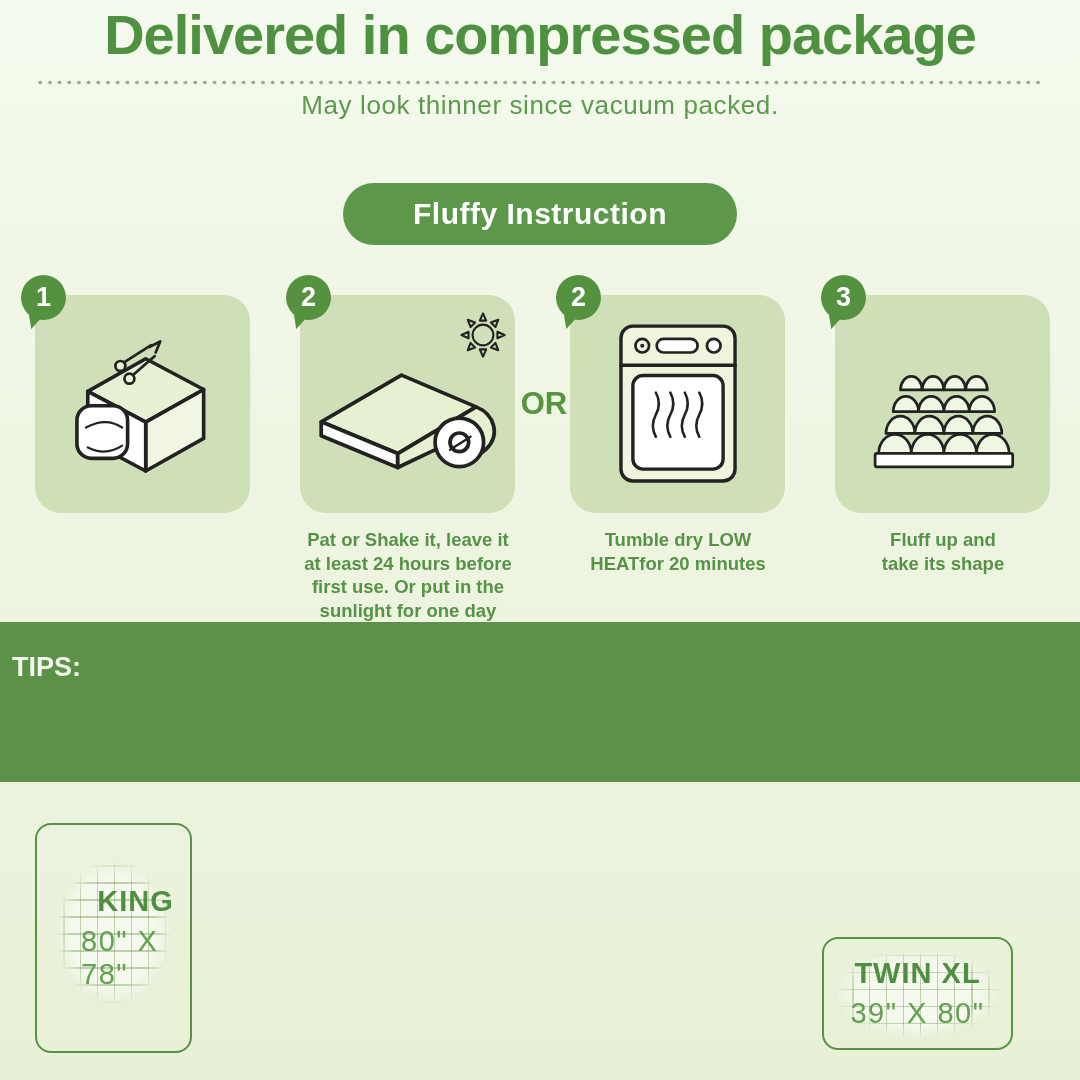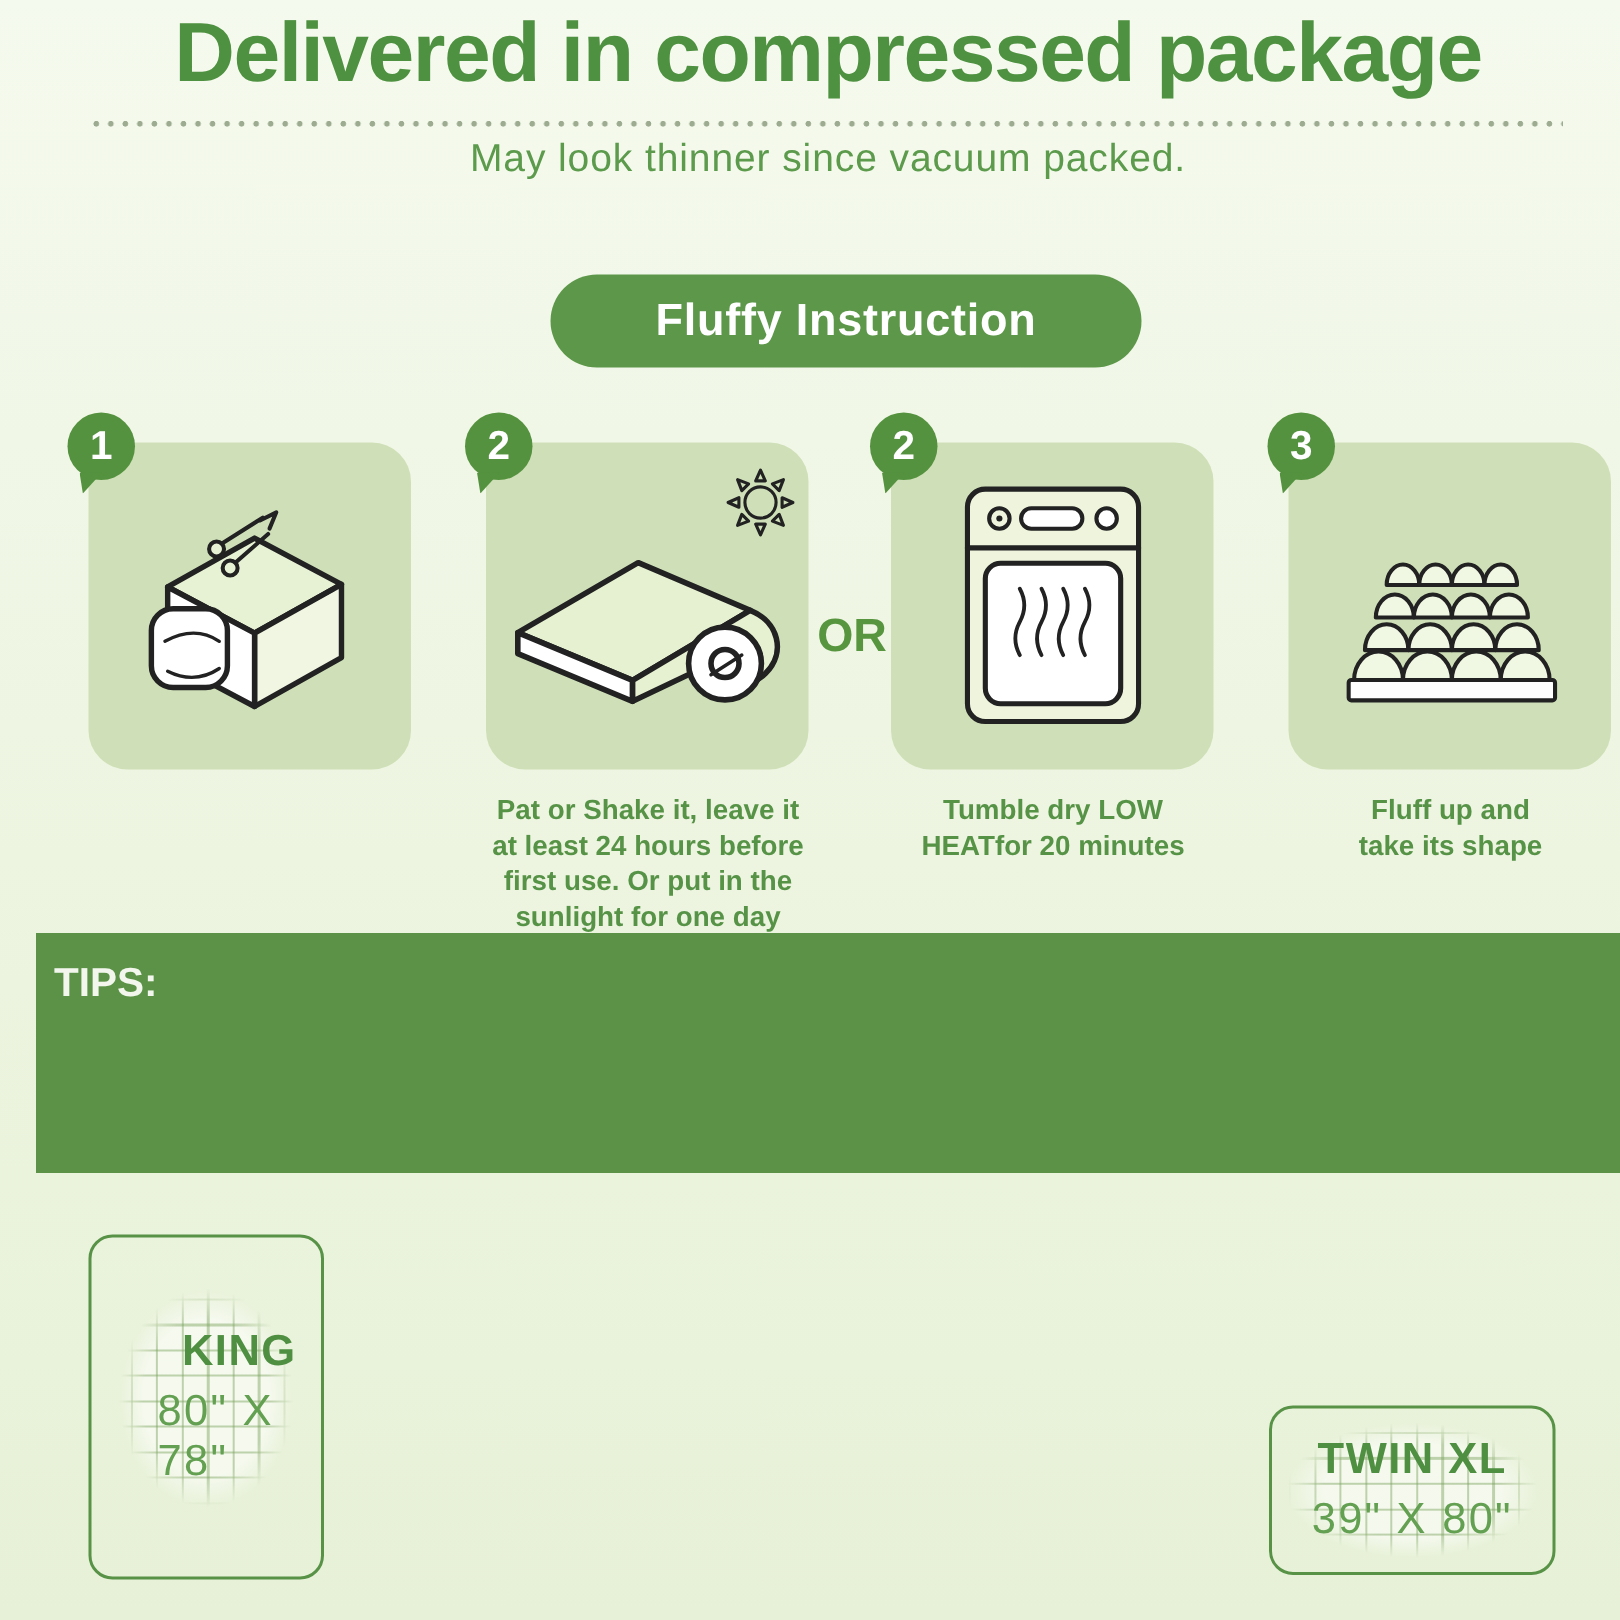--- a/index.html
+++ b/index.html
@@ -1,21 +1,21 @@
 <!DOCTYPE html>
 <html><head>
 <meta charset="utf-8">
 <style>
   html,body{margin:0;padding:0;background:#fff;}
   #frame{
     position:relative;width:1080px;height:1080px;overflow:hidden;
     background:linear-gradient(180deg,#f5faee 0%,#eef5e2 45%,#e7f1d7 100%);
     font-family:"Liberation Sans",sans-serif;
   }
-  .abs{position:absolute;margin-left:24px;}
+  .abs{position:absolute;}
   .ctr{left:0;right:0;text-align:center;}
 
   .title{top:2px;font-size:56px;font-weight:800;color:#4e9140;letter-spacing:-1px;}
   .divider{top:80px;left:38px;right:38px;height:6px;
     background-image:radial-gradient(circle at 2.2px 2.5px,#9dab90 1.7px,transparent 2.1px);
     background-size:9.7px 6px;background-repeat:repeat-x;}
   .sub1{top:90px;font-size:26px;font-weight:500;color:#5c9a4c;letter-spacing:.6px;}
   .sub2{top:129px;font-size:31px;font-weight:700;color:#539346;letter-spacing:.2px;}
   .pill{top:183px;left:50%;transform:translateX(-50%);width:394px;height:62px;border-radius:34px;
     background:#5d9749;color:#ffffff;font-size:30px;font-weight:700;
@@ -25,25 +25,25 @@
   .step-1{left:35px}.step-2{left:300px}.step-3{left:570px}.step-4{left:835px}
   .card{position:relative;width:215px;height:218px;background:#cfe0b8;border-radius:26px;
     display:flex;align-items:center;justify-content:center;}
   .badge{position:absolute;left:-14px;top:-20px;width:45px;height:45px;background:#55923f;
     border-radius:50%;color:#fff;font-weight:700;font-size:27px;z-index:2;
     display:flex;align-items:center;justify-content:center;}
   .badge::after{content:"";position:absolute;left:8px;bottom:-9px;width:15px;height:14px;
     background:#55923f;clip-path:polygon(0 0,100% 0,15% 100%);}
   .caption{margin-top:15px;width:252px;margin-left:-18px;text-align:center;font-size:18.5px;
     line-height:1.28;font-weight:700;color:#579347;white-space:pre-line;}
-  .or{left:514px;top:406px;width:60px;text-align:center;font-size:31px;font-weight:800;color:#57953f;}
+  .or{left:514px;top:386px;width:60px;text-align:center;font-size:31px;font-weight:800;color:#57953f;}
   .sun{position:absolute;top:12px;right:4px;}
 
   .tips{top:622px;left:0;right:0;height:160px;background:#5b9247;color:#f2f6ec;
-    padding:16px 12px;box-sizing:border-box;}
+    padding:28px 12px;box-sizing:border-box;}
   .tips-heading{font-size:27px;font-weight:700;margin:2px 0 9px 0;}
   .tips-body{font-size:26px;font-weight:700;line-height:1.43;white-space:pre-wrap;letter-spacing:.2px;}
 
   .sizes{left:0;top:790px;width:1080px;height:290px;}
   .size-card{position:absolute;border:2.5px solid #579247;border-radius:16px;box-sizing:border-box;
     display:flex;flex-direction:column;align-items:center;justify-content:center;gap:7px;}
   .size-card::before{content:"";position:absolute;inset:6%;
     background-image:
       repeating-linear-gradient(0deg,rgba(120,160,90,.45) 0 1.5px,transparent 1.5px 17px),
       repeating-linear-gradient(90deg,rgba(120,160,90,.45) 0 1.5px,transparent 1.5px 17px),

